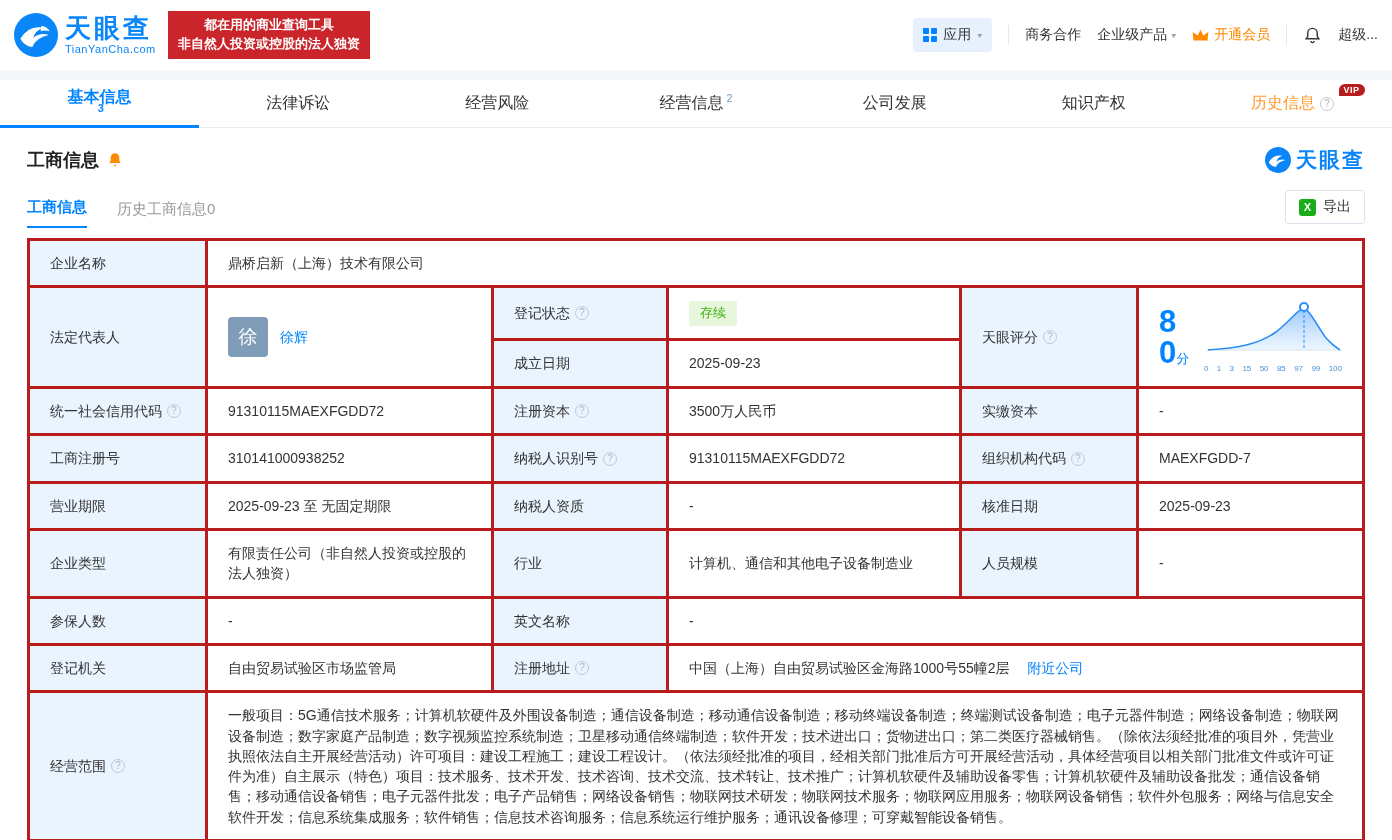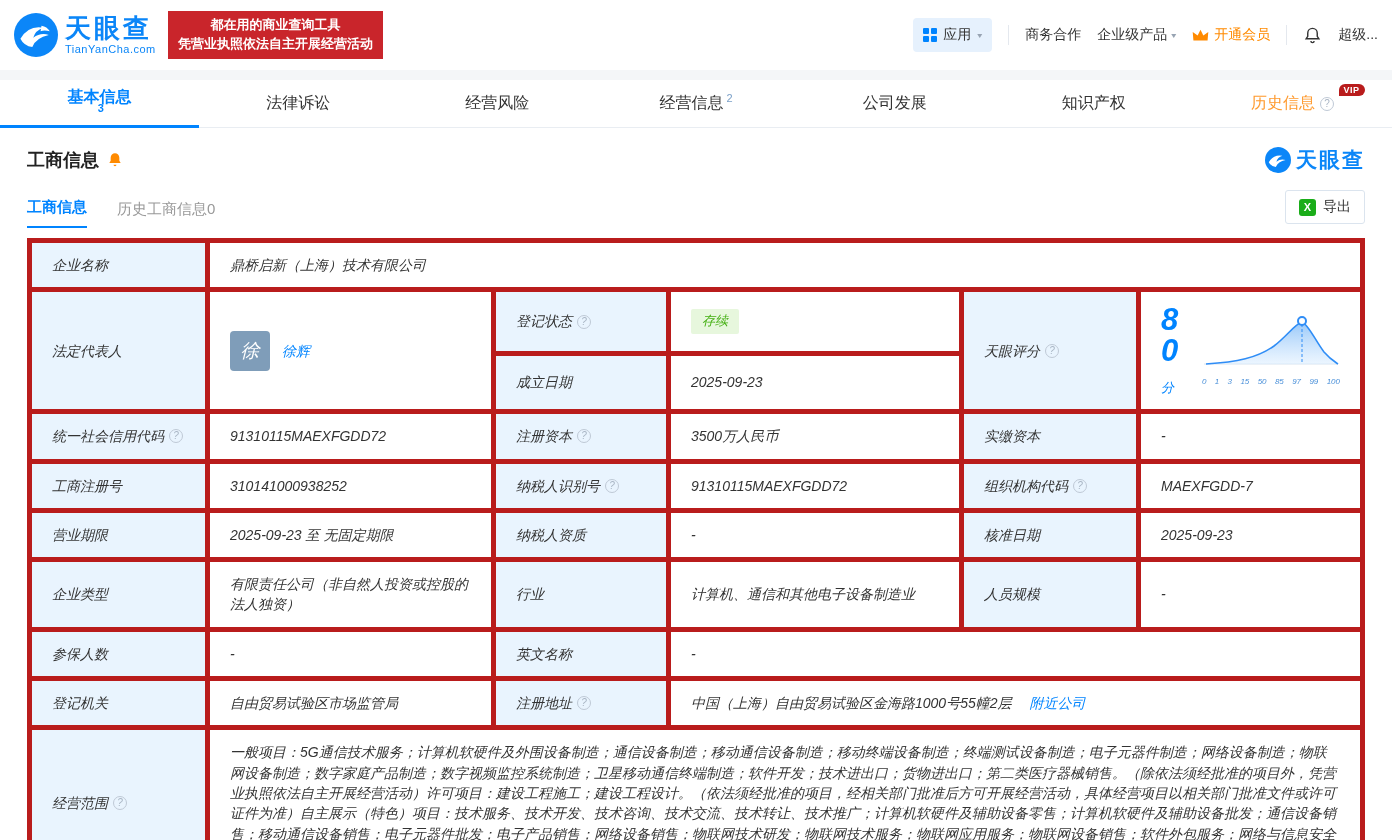--- a/index.html
+++ b/index.html
@@ -69,22 +69,22 @@
   .subtab { font-size:15px; padding-bottom:9px; margin-right:30px; cursor:pointer; color:#999; }
   .subtab.active { color:#0084ff; font-weight:bold; border-bottom:2px solid #0084ff; }
   .export-btn { margin-left:auto; display:flex; align-items:center; gap:7px; border:1px solid #dbe4ee;
     border-radius:3px; padding:7px 13px; background:#fff; cursor:pointer; font-size:14px; color:#333;
     margin-bottom:4px; font-family:"Liberation Sans","DejaVu Sans",sans-serif; }
   .xls-icon { width:17px; height:17px; background:#1aad19; border-radius:3px; color:#fff;
     font-size:11px; font-weight:bold; line-height:17px; text-align:center; }
 
   
   table.info { width:100%; border-collapse:collapse; table-layout:fixed; margin-top:10px; font-size:14px; }
-  table.info td { border:5px solid #b91c1c; padding:12px 20px; vertical-align:middle; line-height:1.45;
-    word-break:break-all;font-style:italic; }
+  table.info td { border:3px solid #b91c1c; padding:12px 20px; vertical-align:middle; line-height:1.45;
+    word-break:break-all; }
   td.lbl { background:#e9f4fe; color:#333; }
   td.val { background:#fff; color:#333; }
   .lbl-inner { display:flex; align-items:center; }
   .status-badge { display:inline-block; background:#e7f7dd; color:#45b014; font-size:13px;
     padding:3px 11px; border-radius:2px; }
   .rep-cell { display:flex; align-items:center; gap:12px; }
   .rep-avatar { width:40px; height:40px; background:#7f9db9; color:#fff; font-size:19px;
     border-radius:4px; display:flex; align-items:center; justify-content:center; flex:none; }
   .blue-link { color:#0084ff; cursor:pointer; }
   .addr-link { color:#0084ff; margin-left:14px; white-space:nowrap; cursor:pointer; }
@@ -105,21 +105,21 @@
       <path d="M7 28 q9 -15 25 -12 q-9 3 -11 11 q8 -6 17 -3 q-14 3 -18 13 q-9 -1 -13 -9z" fill="#fff"></path>
       <path d="M30 14 q6 1 9 6 q-6 -2 -10 0z" fill="#fff"></path>
     </svg>
     <span class="logo-text">
       <span class="logo-cn" style="display:block">天眼查</span>
       <span class="logo-en" style="display:block">TianYanCha.com</span>
     </span>
   </a>
   <div class="slogan">
     <div>都在用的商业查询工具</div>
-    <div>凭营业执照依法自主开展经营活动</div>
+    <div>非自然人投资或控股的法人独资</div>
   </div>
 
 
   <div class="nav-right">
     <div class="apps-btn">
       <span class="grid-icon">
           <i></i>
           <i></i>
           <i></i>
           <i></i>

